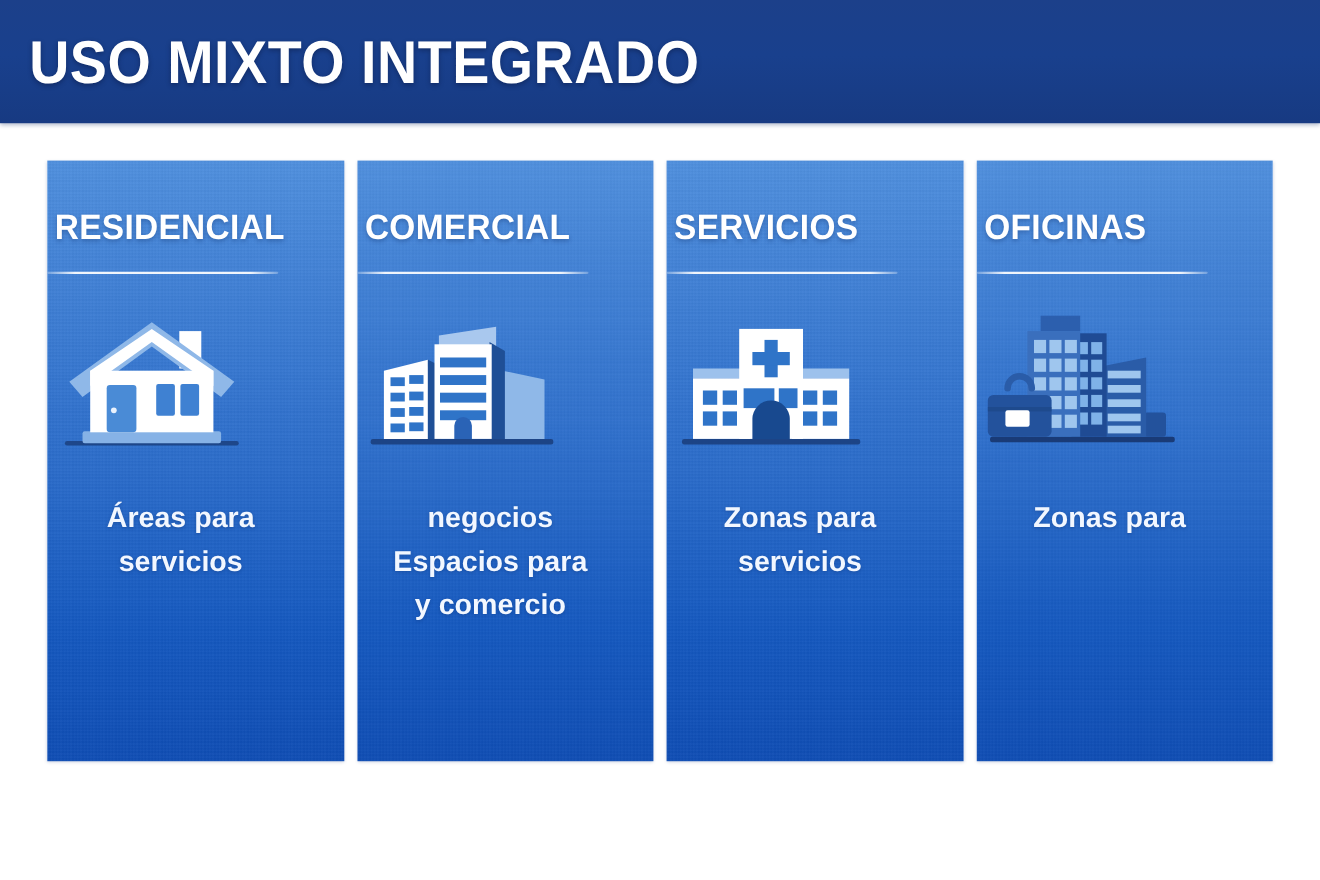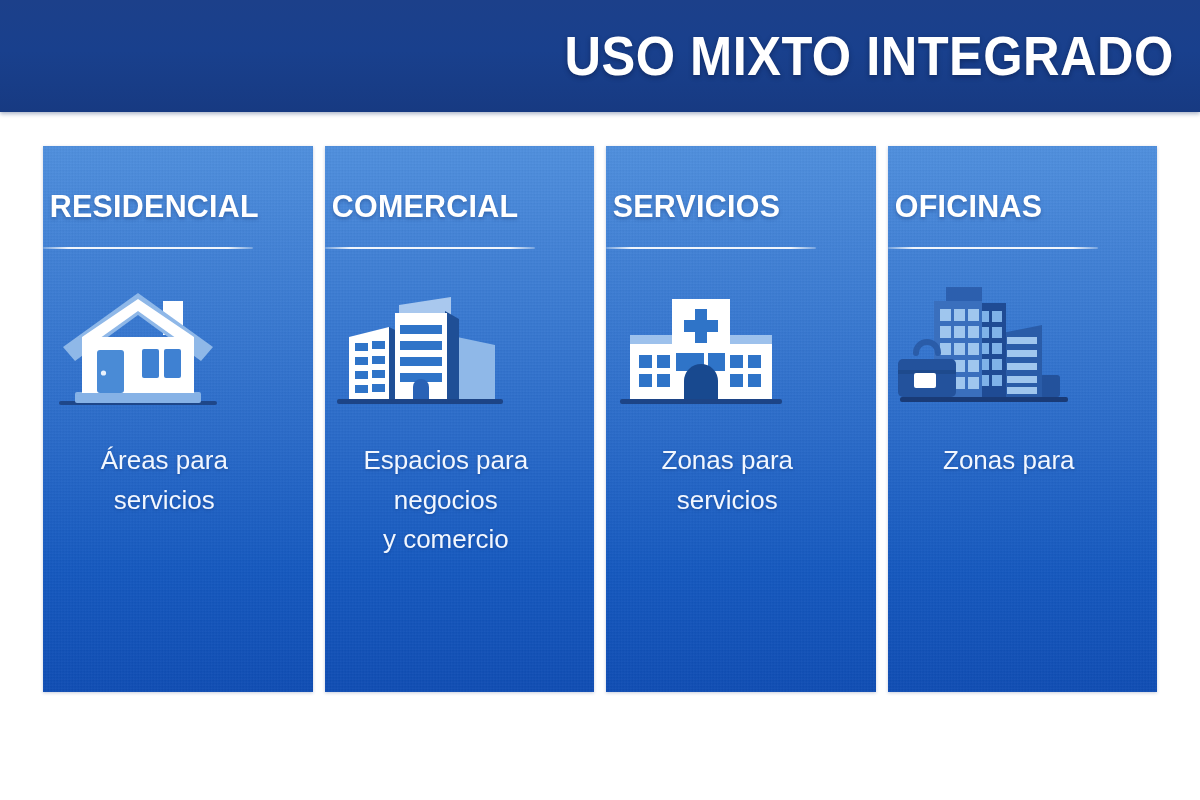--- a/index.html
+++ b/index.html
@@ -18,21 +18,21 @@
   
   .header-band {
     position: absolute;
     left: 0;
     top: 0;
     width: 1200px;
     height: 112px;
     background: linear-gradient(180deg, #1c408a 0%, #19408d 45%, #173a82 100%);
     display: flex;
     align-items: center;
-    justify-content: flex-end;
+    justify-content: flex-start;
     box-shadow: 0 2px 4px rgba(20,45,100,0.35);
   }
   .header-title {
     color: #ffffff;
     font-size: 55px;
     font-weight: 700;
     letter-spacing: 0.5px;
     transform: scaleX(0.92);
     text-shadow: 0 2px 5px rgba(8,20,55,0.45);
     white-space: nowrap;
@@ -97,25 +97,25 @@
     height: 140px;
     display: flex;
     align-items: center;
     justify-content: center;
     position: relative;
     z-index: 2;
   }
   .card-icon svg { display: block; }
 
   .card-desc {
-    margin-top: 26px;
+    margin-top: 36px;
     width: 90%;
     color: #f2f7ff;
     font-size: 26px;
-    font-weight: 400;
+    font-weight: 700;
     line-height: 1.52;
     text-align: center;
     text-shadow: 0 1px 3px rgba(10,35,90,0.30);
     position: relative;
     z-index: 2;
   }
 </style>
 </head>
 <body>
 
@@ -185,22 +185,22 @@
 
         <rect x="73" y="50" width="42" height="9" fill="#2f74c8"></rect>
         <rect x="73" y="66" width="42" height="9" fill="#2f74c8"></rect>
         <rect x="73" y="82" width="42" height="9" fill="#2f74c8"></rect>
         <rect x="73" y="98" width="42" height="9" fill="#2f74c8"></rect>
 
         <path d="M86 112 a8 8 0 0 1 16 0 L102 124 L86 124 Z" fill="#2a63b6"></path>
       </svg>
     </div>
     <div class="card-desc">
+      <div>negocios</div>
       <div>Espacios para</div>
-      <div>negocios</div>
       <div>y comercio</div>
     </div>
   </div>
 
   <div class="card">
     <div class="card-title">SERVICIOS</div>
     <div class="card-divider"></div>
     <div class="card-icon">
       <svg width="186" height="140" viewBox="0 0 186 140" aria-hidden="true">
 

